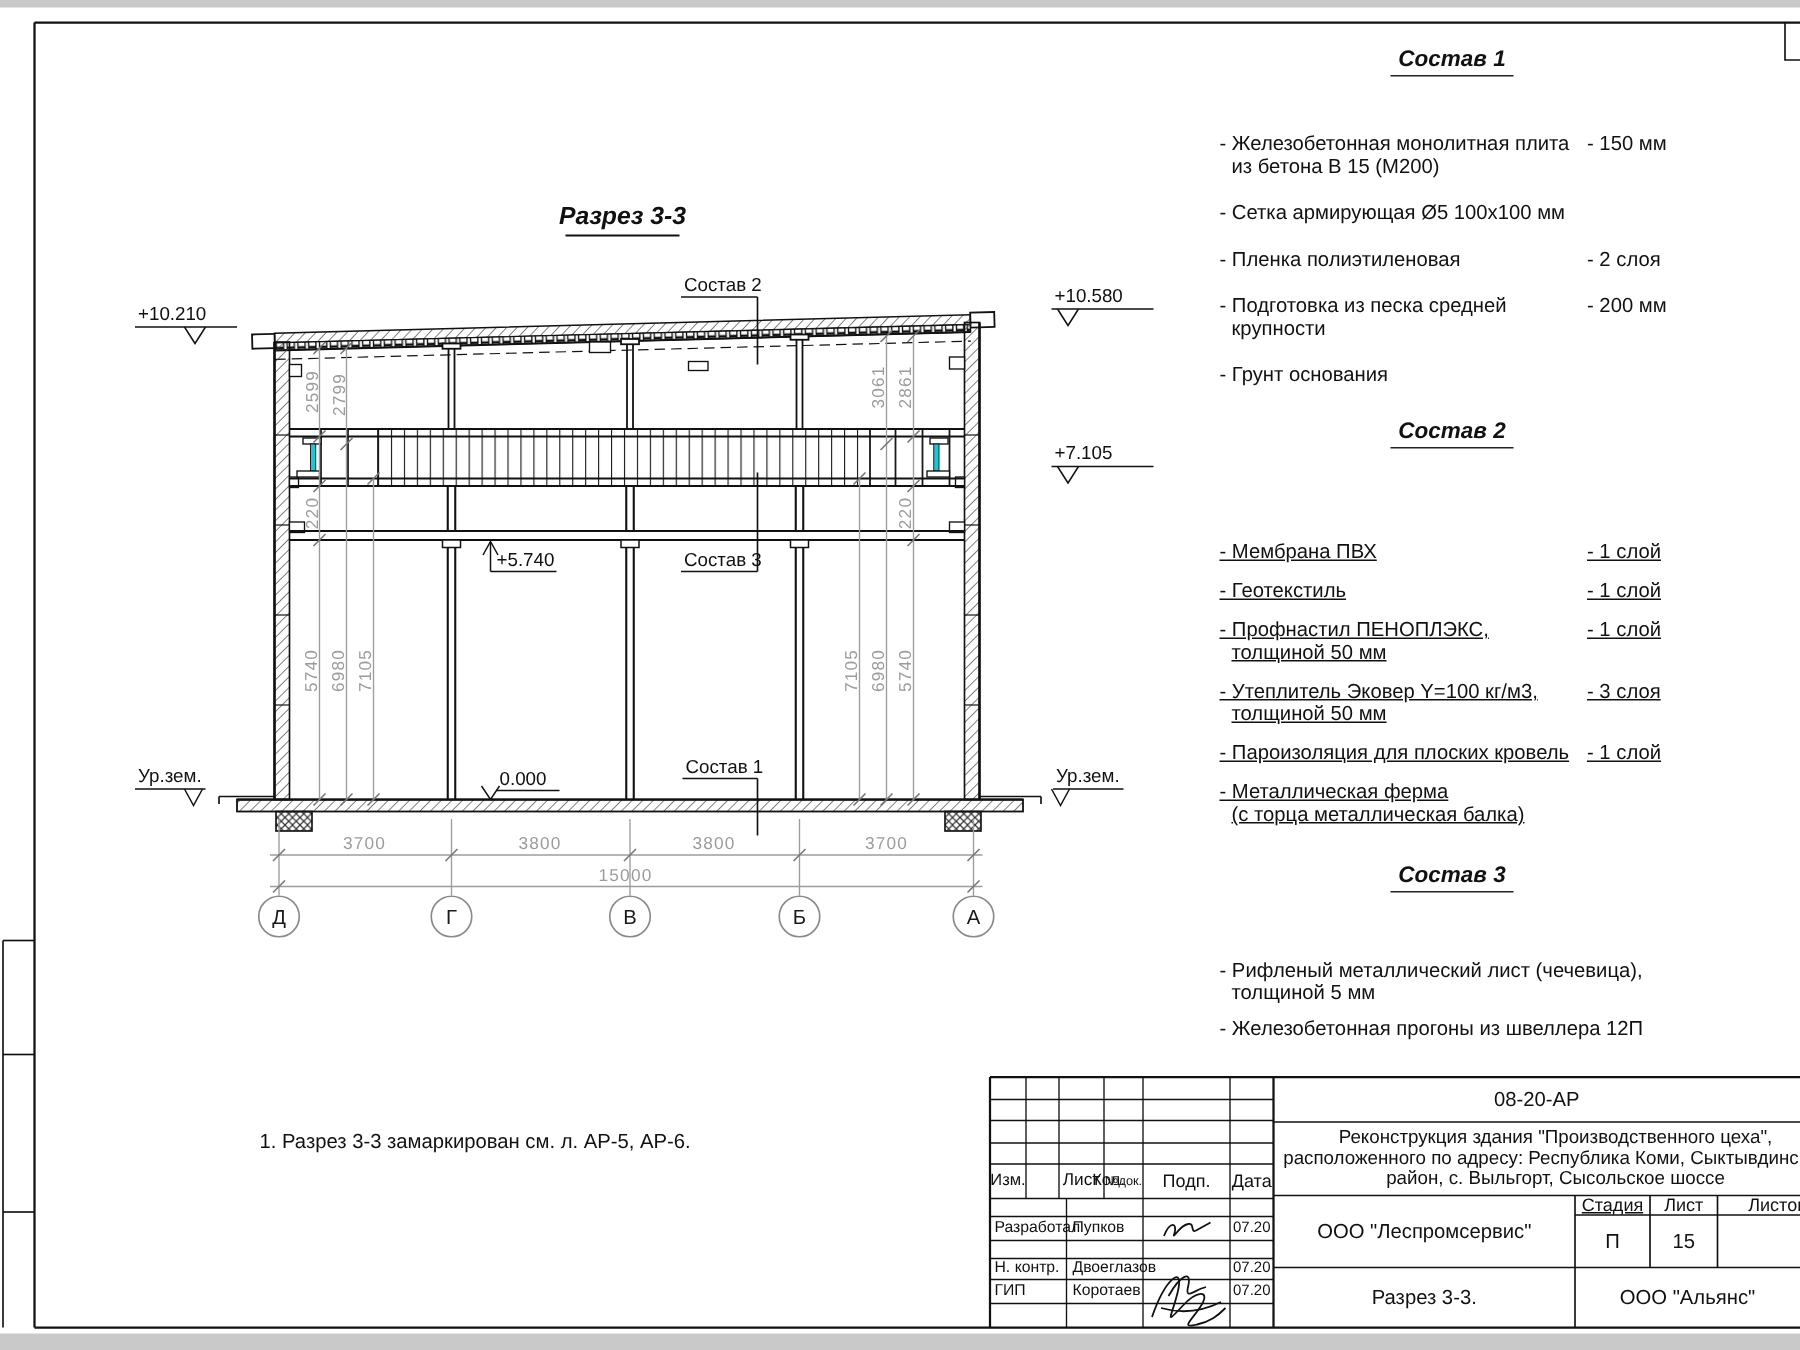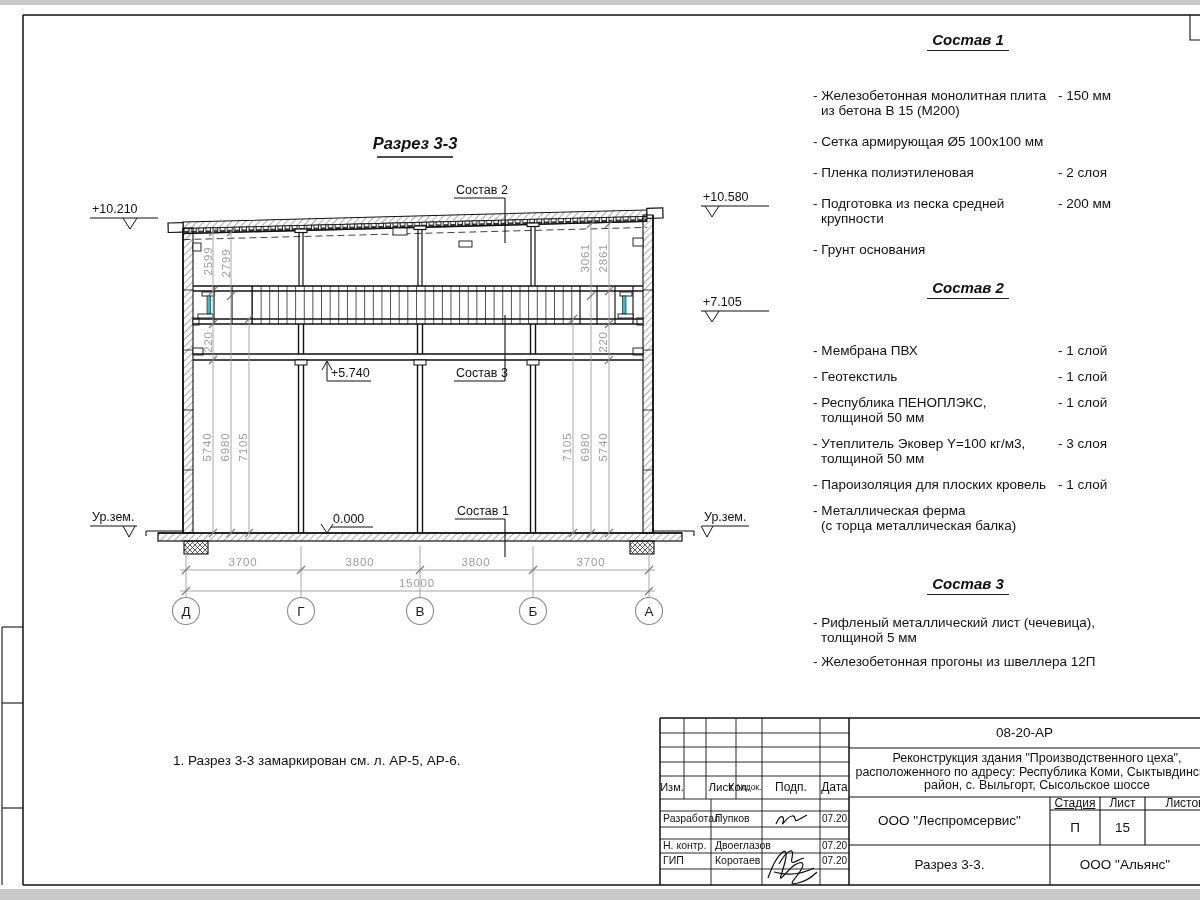--- a/index.html
+++ b/index.html
@@ -13,23 +13,23 @@
   .sostav{position:absolute;width:310px;}
   .sostav .hd-wrap{text-align:center;}
   .sostav .hd{display:inline-block;font-size:15px;font-weight:bold;font-style:italic;
               border-bottom:1.2px solid #222;padding:0 5px 2px 5px;}
   .items{margin-top:37px;}
   .item{display:flex;font-size:13.5px;line-height:15px;}
   .item .nm{width:245px;}
   .item .nm .l2{padding-left:8px;}
   .item .val{width:60px;white-space:nowrap;}
   .s1 .item{margin-bottom:16px;}
-  .s2 .items{margin-top:44px;}
+  .s2 .items{margin-top:61px;text-decoration:underline;}
   .s2 .item{margin-bottom:11px;}
-  .s3 .items{margin-top:20px;}
+  .s3 .items{margin-top:44px;}
   .s3 .item{margin-bottom:9px;}
   .s3 .item .nm{width:290px;}
   
   .note{position:absolute;left:173px;top:753px;font-size:13.5px;}
   
   .tb{position:absolute;display:flex;align-items:center;justify-content:center;
       font-size:12px;text-align:center;line-height:13.5px;}
   .tb.left{justify-content:flex-start;padding-left:2px;box-sizing:border-box;}
   
   text{font-family:"Liberation Sans",sans-serif;}
@@ -426,21 +426,21 @@
         <div class="val">- 1 слой</div>
       </div>
       <div class="item">
         <div class="nm">
             <div class="l1">- Геотекстиль</div>
           </div>
         <div class="val">- 1 слой</div>
       </div>
       <div class="item">
         <div class="nm">
-            <div class="l1">- Республика ПЕНОПЛЭКС,</div>
+            <div class="l1">- Профнастил ПЕНОПЛЭКС,</div>
             <div class="l2">толщиной 50 мм</div>
           </div>
         <div class="val">- 1 слой</div>
       </div>
       <div class="item">
         <div class="nm">
             <div class="l1">- Утеплитель Эковер Y=100 кг/м3,</div>
             <div class="l2">толщиной 50 мм</div>
           </div>
         <div class="val">- 3 слоя</div>

